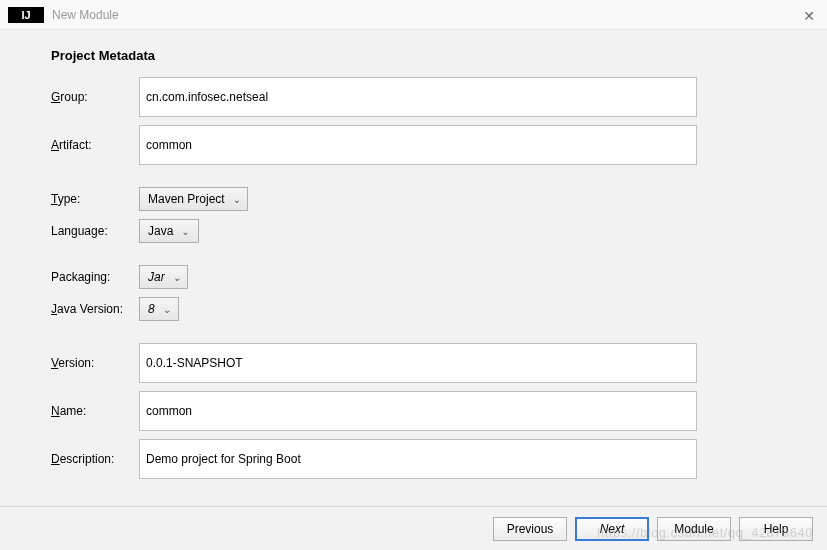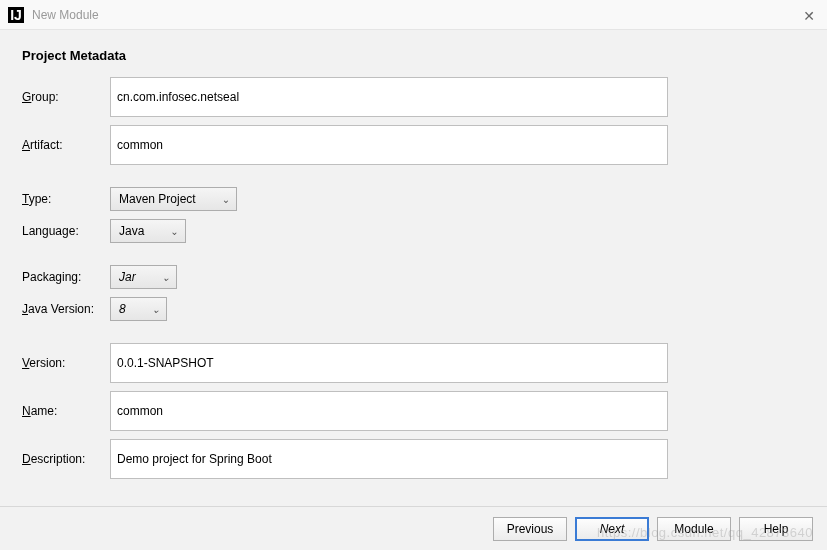--- a/index.html
+++ b/index.html
@@ -15,25 +15,25 @@
     .titlebar {
       height: 30px;
       background: #f9f9f9;
       border-bottom: 1px solid #e5e5e5;
       display: flex;
       align-items: center;
       padding: 0 8px;
       position: relative;
     }
     .app-icon {
-      width: 16px;
+      width: 36px;
       height: 16px;
       background: #000;
       color: #fff;
-      font-size: 14px;
+      font-size: 11px;
       font-weight: bold;
       display: flex;
       align-items: center;
       justify-content: center;
       margin-right: 8px;
       font-family: Arial, sans-serif;
     }
     .title-text {
       color: #999;
       font-size: 12px;
@@ -42,20 +42,21 @@
       position: absolute;
       right: 12px;
       top: 8px;
       font-size: 14px;
       color: #666;
       cursor: pointer;
       font-family: Arial, sans-serif;
     }
     .content {
       padding: 18px 22px;
+      margin-left: 29px;
     }
     .heading {
       font-weight: bold;
       font-size: 13px;
       margin-bottom: 14px;
     }
     .form-row {
       display: flex;
       align-items: center;
       margin-bottom: 8px;
@@ -81,21 +82,20 @@
     }
     .select-like {
       display: inline-flex;
       align-items: center;
       height: 24px;
       border: 1px solid #adadad;
       background: linear-gradient(#f5f5f5, #e6e6e6);
       padding: 0 6px 0 8px;
       font-size: 12px;
       cursor: pointer;
-      gap: 18px;
     }
     .select-like .hint {
       color: #888;
       margin-left: 4px;
     }
     .chevron {
       margin-left: 8px;
       font-size: 10px;
       color: #555;
     }

